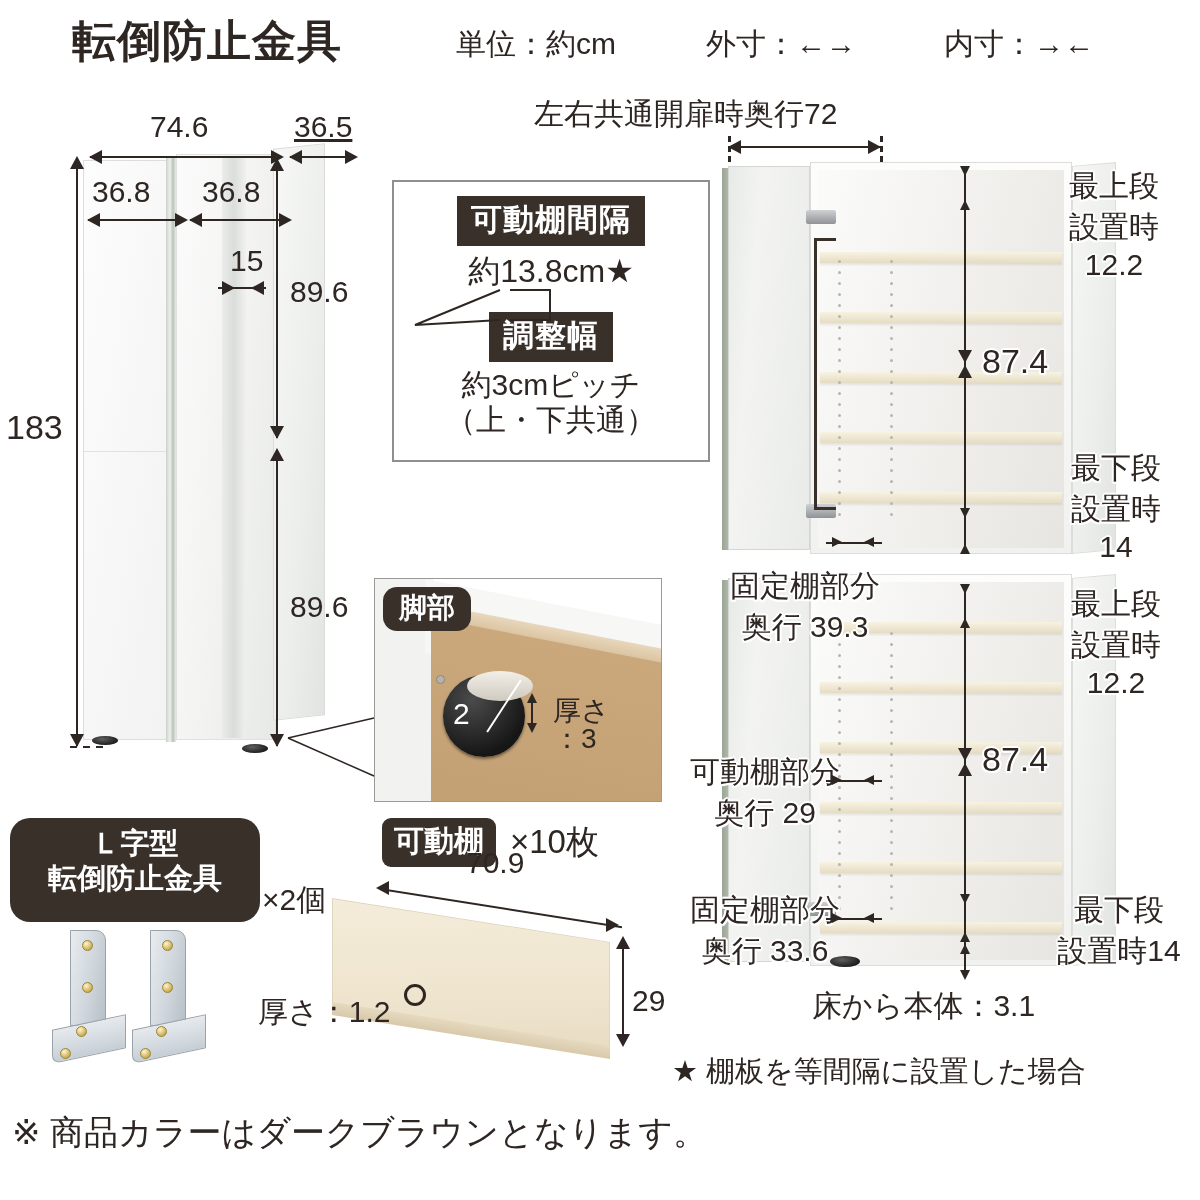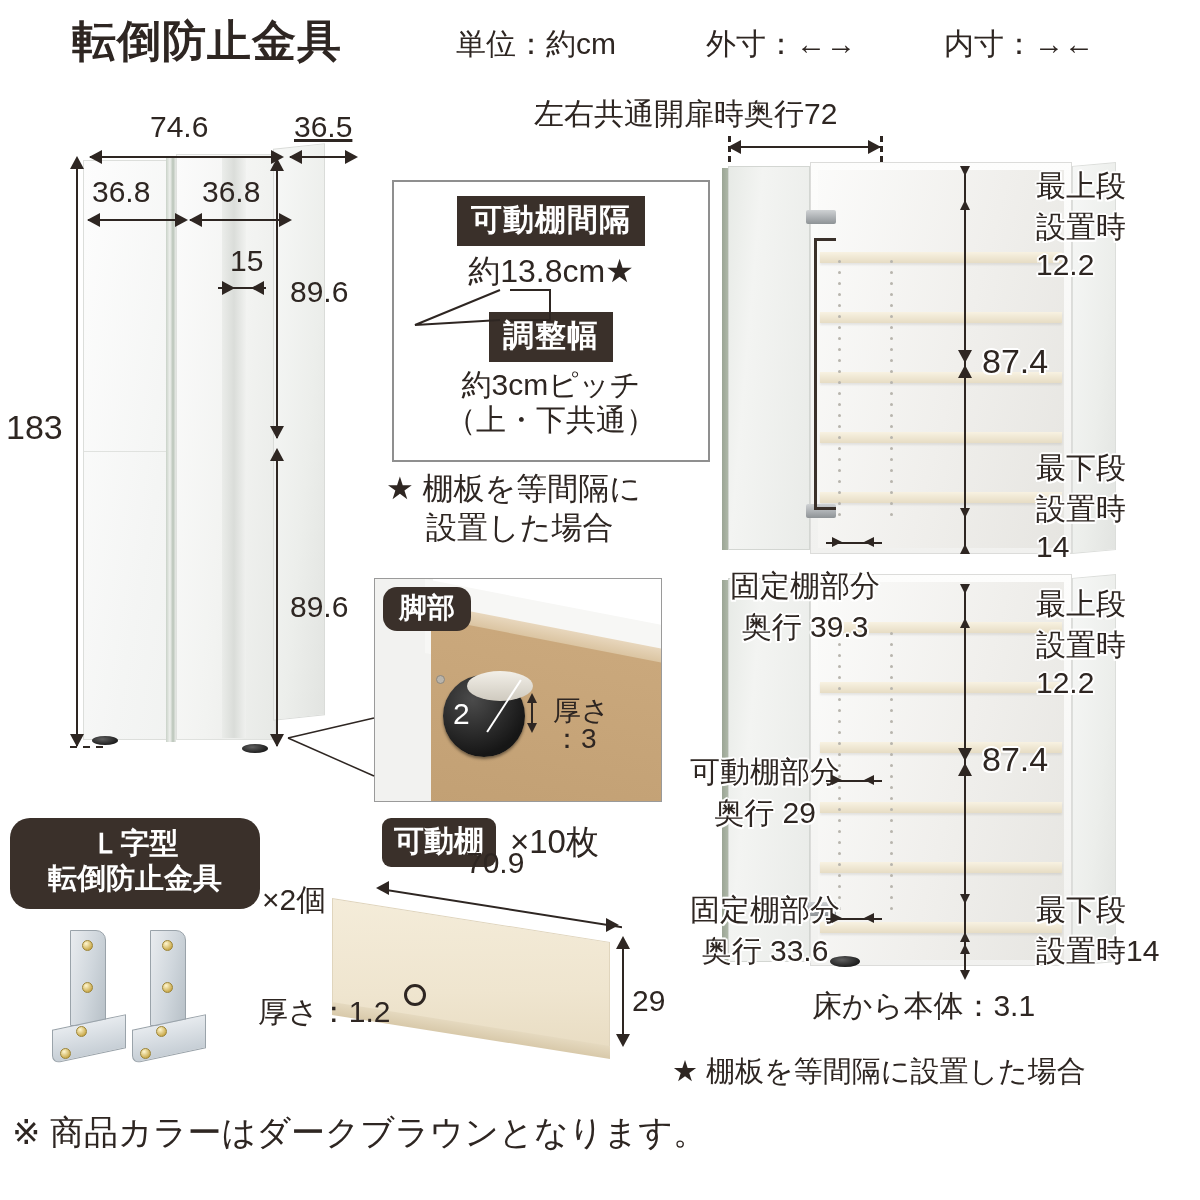--- a/index.html
+++ b/index.html
@@ -26,20 +26,21 @@
     font-size: 30px; color: #2e2622; white-space: nowrap;
   }
   .hdr-sub.s1 { left: 456px; }
   .hdr-sub.s2 { left: 706px; }
   .hdr-sub.s3 { left: 944px; }
 
   
   .dim {
     font-size: 30px; color: #2e2622; white-space: nowrap;
     letter-spacing: 0px;
+    text-align: center;
   }
   .dim.big { font-size: 34px; }
   .outline {
     color: #2e2622;
     text-shadow:
       2px 0 0 #fff, -2px 0 0 #fff, 0 2px 0 #fff, 0 -2px 0 #fff,
       1.5px 1.5px 0 #fff, -1.5px 1.5px 0 #fff, 1.5px -1.5px 0 #fff, -1.5px -1.5px 0 #fff;
   }
   .ctr { text-align: center; }
 
@@ -159,21 +160,21 @@
   .diag-arrow {
     position: absolute; width: 2px; height: 62px; background: #fff;
     transform: rotate(33deg);
   }
 
   
   .lb-tag {
     left: 10px; top: 818px; width: 250px;
     background: #3a302a; color: #fff; border-radius: 20px;
     font-size: 29px; font-weight: bold; text-align: center;
-    padding: 8px 6px 12px; line-height: 1.22;
+    padding: 8px 6px 25px; line-height: 1.22;
   }
   .lb-count { left: 262px; top: 880px; font-size: 30px; }
   .bracket { position: absolute; }
   .br-v {
     position: absolute; width: 36px; height: 96px;
     background: linear-gradient(100deg,#e9ecef,#cfd6dc 55%,#b7c0c7);
     border: 1px solid #9aa3aa;
     border-top-right-radius: 10px;
   }
   .br-h {
@@ -355,24 +356,20 @@
     <div class="info-line2">（上・下共通）</div>
   </div>
 
   <div class="abs" style="left:710px; top:170px; width:1px; height:1px;">
     <svg width="200" height="190" style="position:absolute; left:-200px; top:0; overflow:visible;">
       <polyline points="0,150 40,150 40,120 0,120" fill="none" stroke="#2e2622" stroke-width="2"></polyline>
       <polyline points="-10,150 -95,155 -10,120" fill="none" stroke="#2e2622" stroke-width="2"></polyline>
     </svg>
   </div>
 
-  <div class="abs star-note">
-    <div>★ 棚板を等間隔に</div>
-    <div style="padding-left:40px;">設置した場合</div>
-  </div>
 
   <div class="abs leg-box">
     <div class="leg-photo">
       <div class="leg-white-l"></div>
       <div class="leg-white-t"></div>
       <div class="leg-edge"></div>
       <div class="leg-board"></div>
       <div class="leg-disc"></div>
       <div class="leg-disc-ring"></div>
       <div class="leg-screw"></div>

